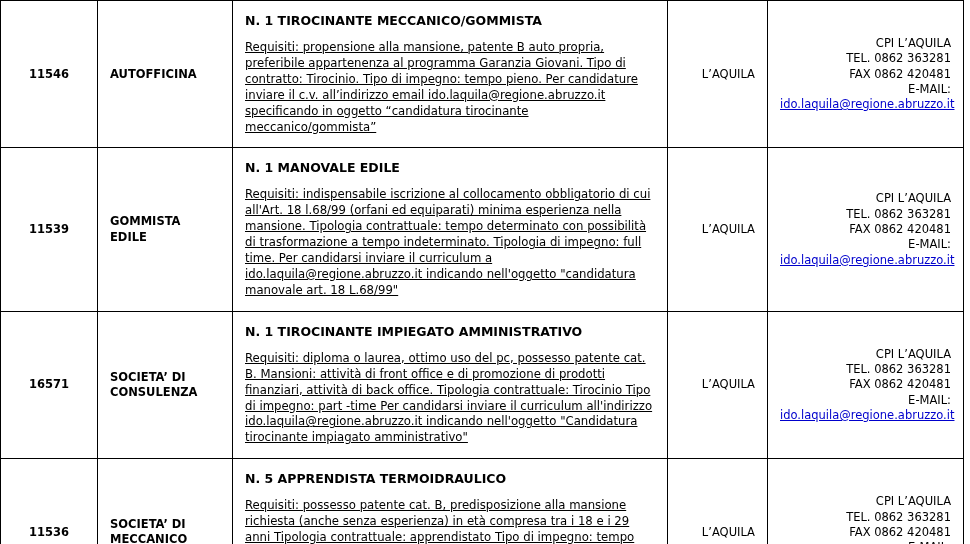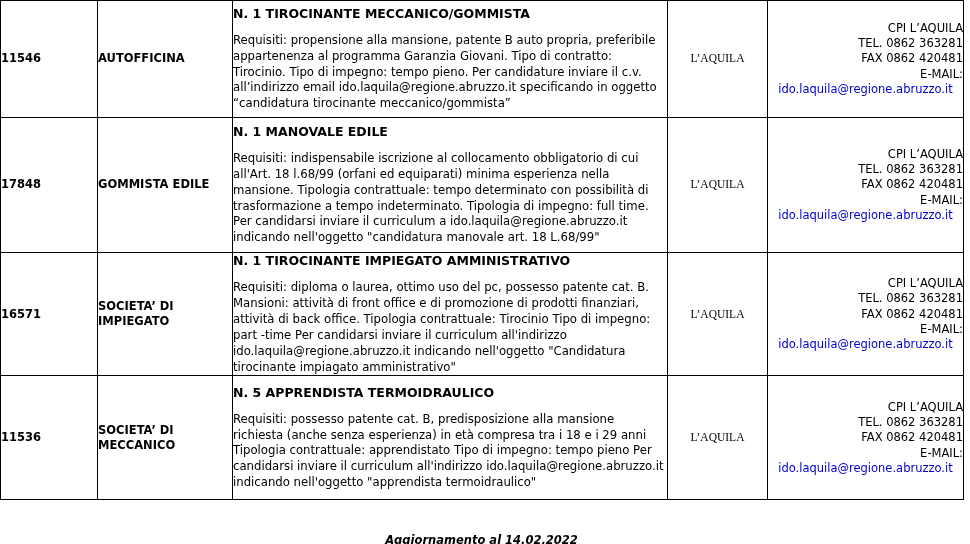--- a/index.html
+++ b/index.html
@@ -22,34 +22,34 @@
   }
   table.offers {
     border-collapse: collapse;
     table-layout: fixed;
     width: 963px;
     margin: 0;
     border: 1px solid #000000;
   }
   table.offers td {
     border: 1px solid #000000;
-    padding: 0;
+    padding: 12px;
     vertical-align: middle;
     font-size: 11.5px;
     line-height: 1.33;
   }
   
   col.c-id    { width: 97px; }
   col.c-comp  { width: 135px; }
   col.c-desc  { width: 435px; }
   col.c-city  { width: 100px; }
   col.c-cont  { width: 196px; }
 
   td.id-cell {
-    text-align: left;
+    text-align: center;
     font-weight: bold;
     font-size: 12.5px;
   }
   td.company-cell {
     text-align: left;
     font-weight: bold;
     font-size: 12.5px;
     line-height: 1.7;
     padding: 0 4px;
   }
@@ -61,35 +61,36 @@
   .desc-title {
     font-weight: bold;
     font-size: 12.5px;
     margin: 0 0 12px 0;
     line-height: 1.2;
   }
   .desc-body {
     font-size: 11.7px;
     line-height: 1.36;
     margin: 0;
+    text-decoration: underline;
   }
   td.city-cell {
-    text-align: center;
+    text-align: right;
     font-size: 12px;
-    font-family: Liberation Serif, serif;
   }
   td.contact-cell {
     text-align: center;
     font-size: 11.5px;
     line-height: 1.35;
     padding: 2px 4px;
   }
   .contact-line { display: block; text-align: right; }
   .contact-email {
     color: #0000cc;
+    text-decoration: underline;
     display: block;
     cursor: pointer;
     text-align: center;
   }
   .footer {
     width: 963px;
     text-align: center;
     font-style: italic;
     font-weight: bold;
     font-size: 11.5px;
@@ -122,39 +123,39 @@
         <td class="contact-cell">
           <span class="contact-line">CPI L’AQUILA</span>
           <span class="contact-line">TEL. 0862 363281</span>
           <span class="contact-line">FAX 0862 420481</span>
           <span class="contact-line">E-MAIL:</span>
           <span class="contact-email">ido.laquila@regione.abruzzo.it</span>
         </td>
       </tr>
 
       <tr style="height:135px;">
-        <td class="id-cell">17848</td>
+        <td class="id-cell">11539</td>
         <td class="company-cell">GOMMISTA EDILE</td>
         <td class="desc-cell">
           <div class="desc-title">N. 1 MANOVALE EDILE</div>
           <div class="desc-body">Requisiti: indispensabile iscrizione al collocamento obbligatorio di cui all'Art. 18 l.68/99 (orfani ed equiparati) minima esperienza nella mansione. Tipologia contrattuale: tempo determinato con possibilità di trasformazione a tempo indeterminato. Tipologia di impegno: full time. Per candidarsi inviare il curriculum a ido.laquila@regione.abruzzo.it indicando nell'oggetto "candidatura manovale art. 18 L.68/99"</div>
         </td>
         <td class="city-cell">L’AQUILA</td>
         <td class="contact-cell">
           <span class="contact-line">CPI L’AQUILA</span>
           <span class="contact-line">TEL. 0862 363281</span>
           <span class="contact-line">FAX 0862 420481</span>
           <span class="contact-line">E-MAIL:</span>
           <span class="contact-email">ido.laquila@regione.abruzzo.it</span>
         </td>
       </tr>
 
       <tr style="height:116px;">
         <td class="id-cell">16571</td>
-        <td class="company-cell">SOCIETA’ DI IMPIEGATO</td>
+        <td class="company-cell">SOCIETA’ DI CONSULENZA</td>
         <td class="desc-cell">
           <div class="desc-title">N. 1 TIROCINANTE IMPIEGATO AMMINISTRATIVO</div>
           <div class="desc-body">Requisiti: diploma o laurea, ottimo uso del pc, possesso patente cat. B. Mansioni: attività di front office e di promozione di prodotti finanziari, attività di back office. Tipologia contrattuale: Tirocinio Tipo di impegno: part -time Per candidarsi inviare il curriculum all'indirizzo ido.laquila@regione.abruzzo.it indicando nell'oggetto "Candidatura tirocinante impiagato amministrativo"</div>
         </td>
         <td class="city-cell">L’AQUILA</td>
         <td class="contact-cell">
           <span class="contact-line">CPI L’AQUILA</span>
           <span class="contact-line">TEL. 0862 363281</span>
           <span class="contact-line">FAX 0862 420481</span>
           <span class="contact-line">E-MAIL:</span>

